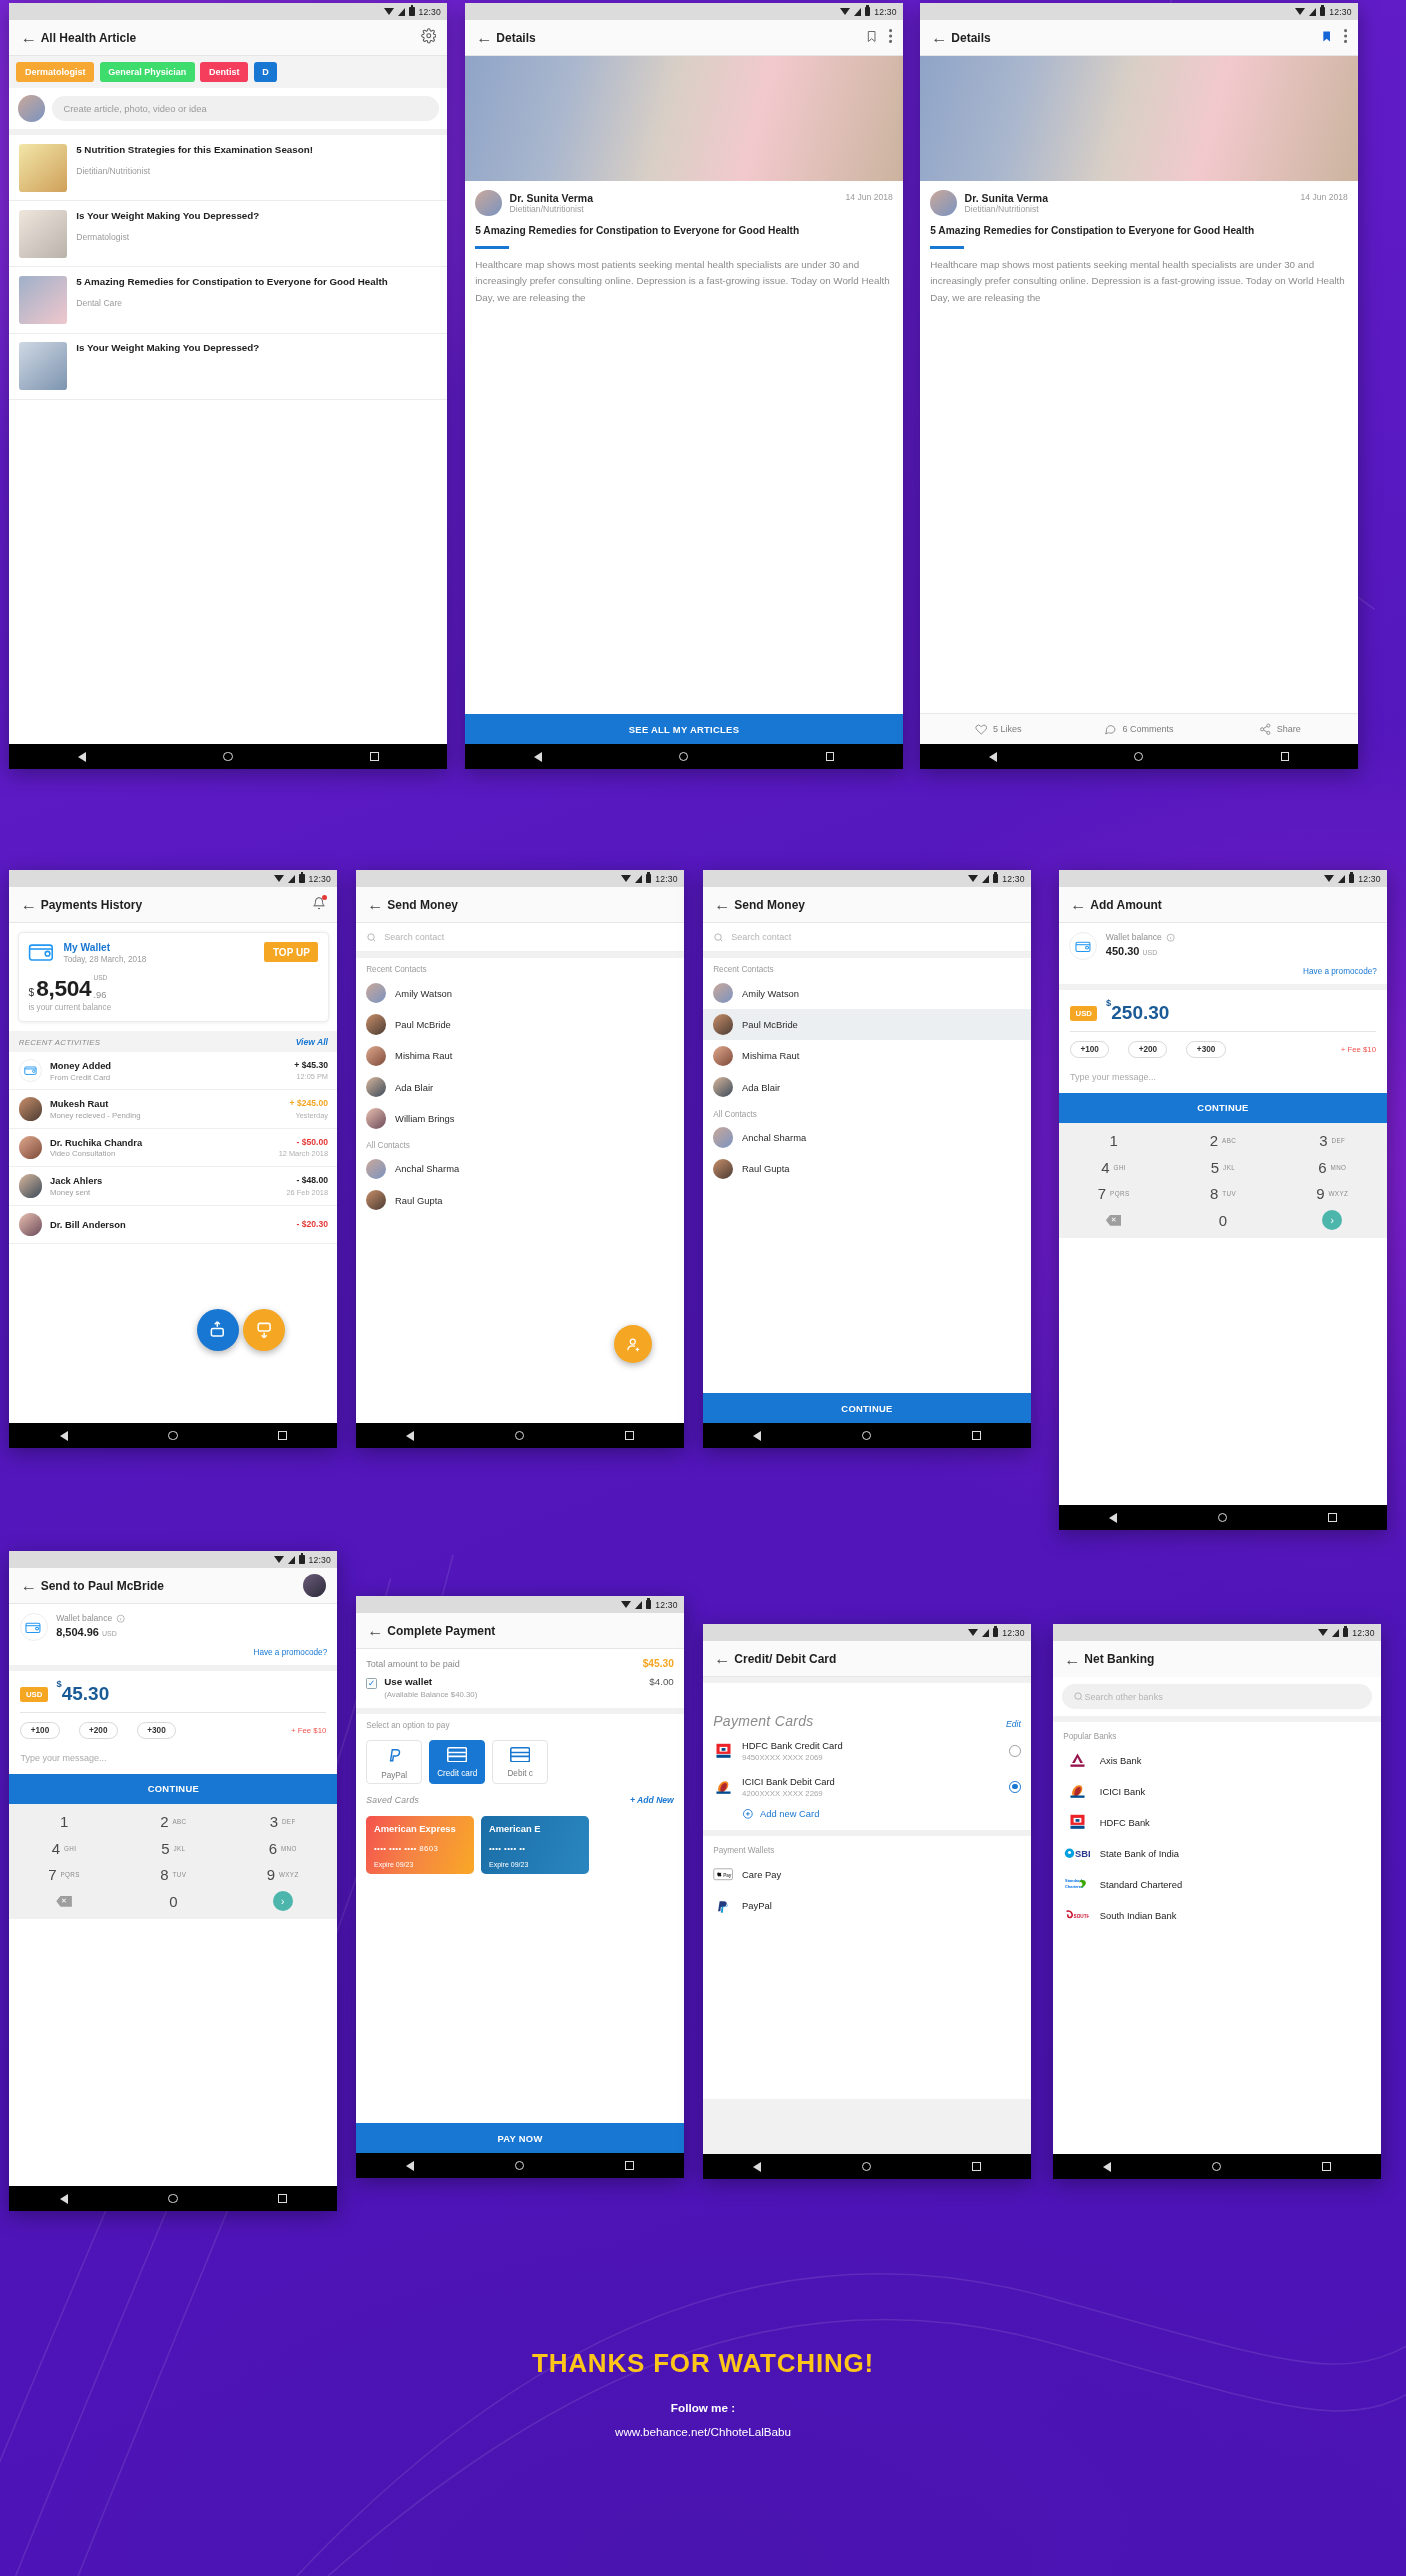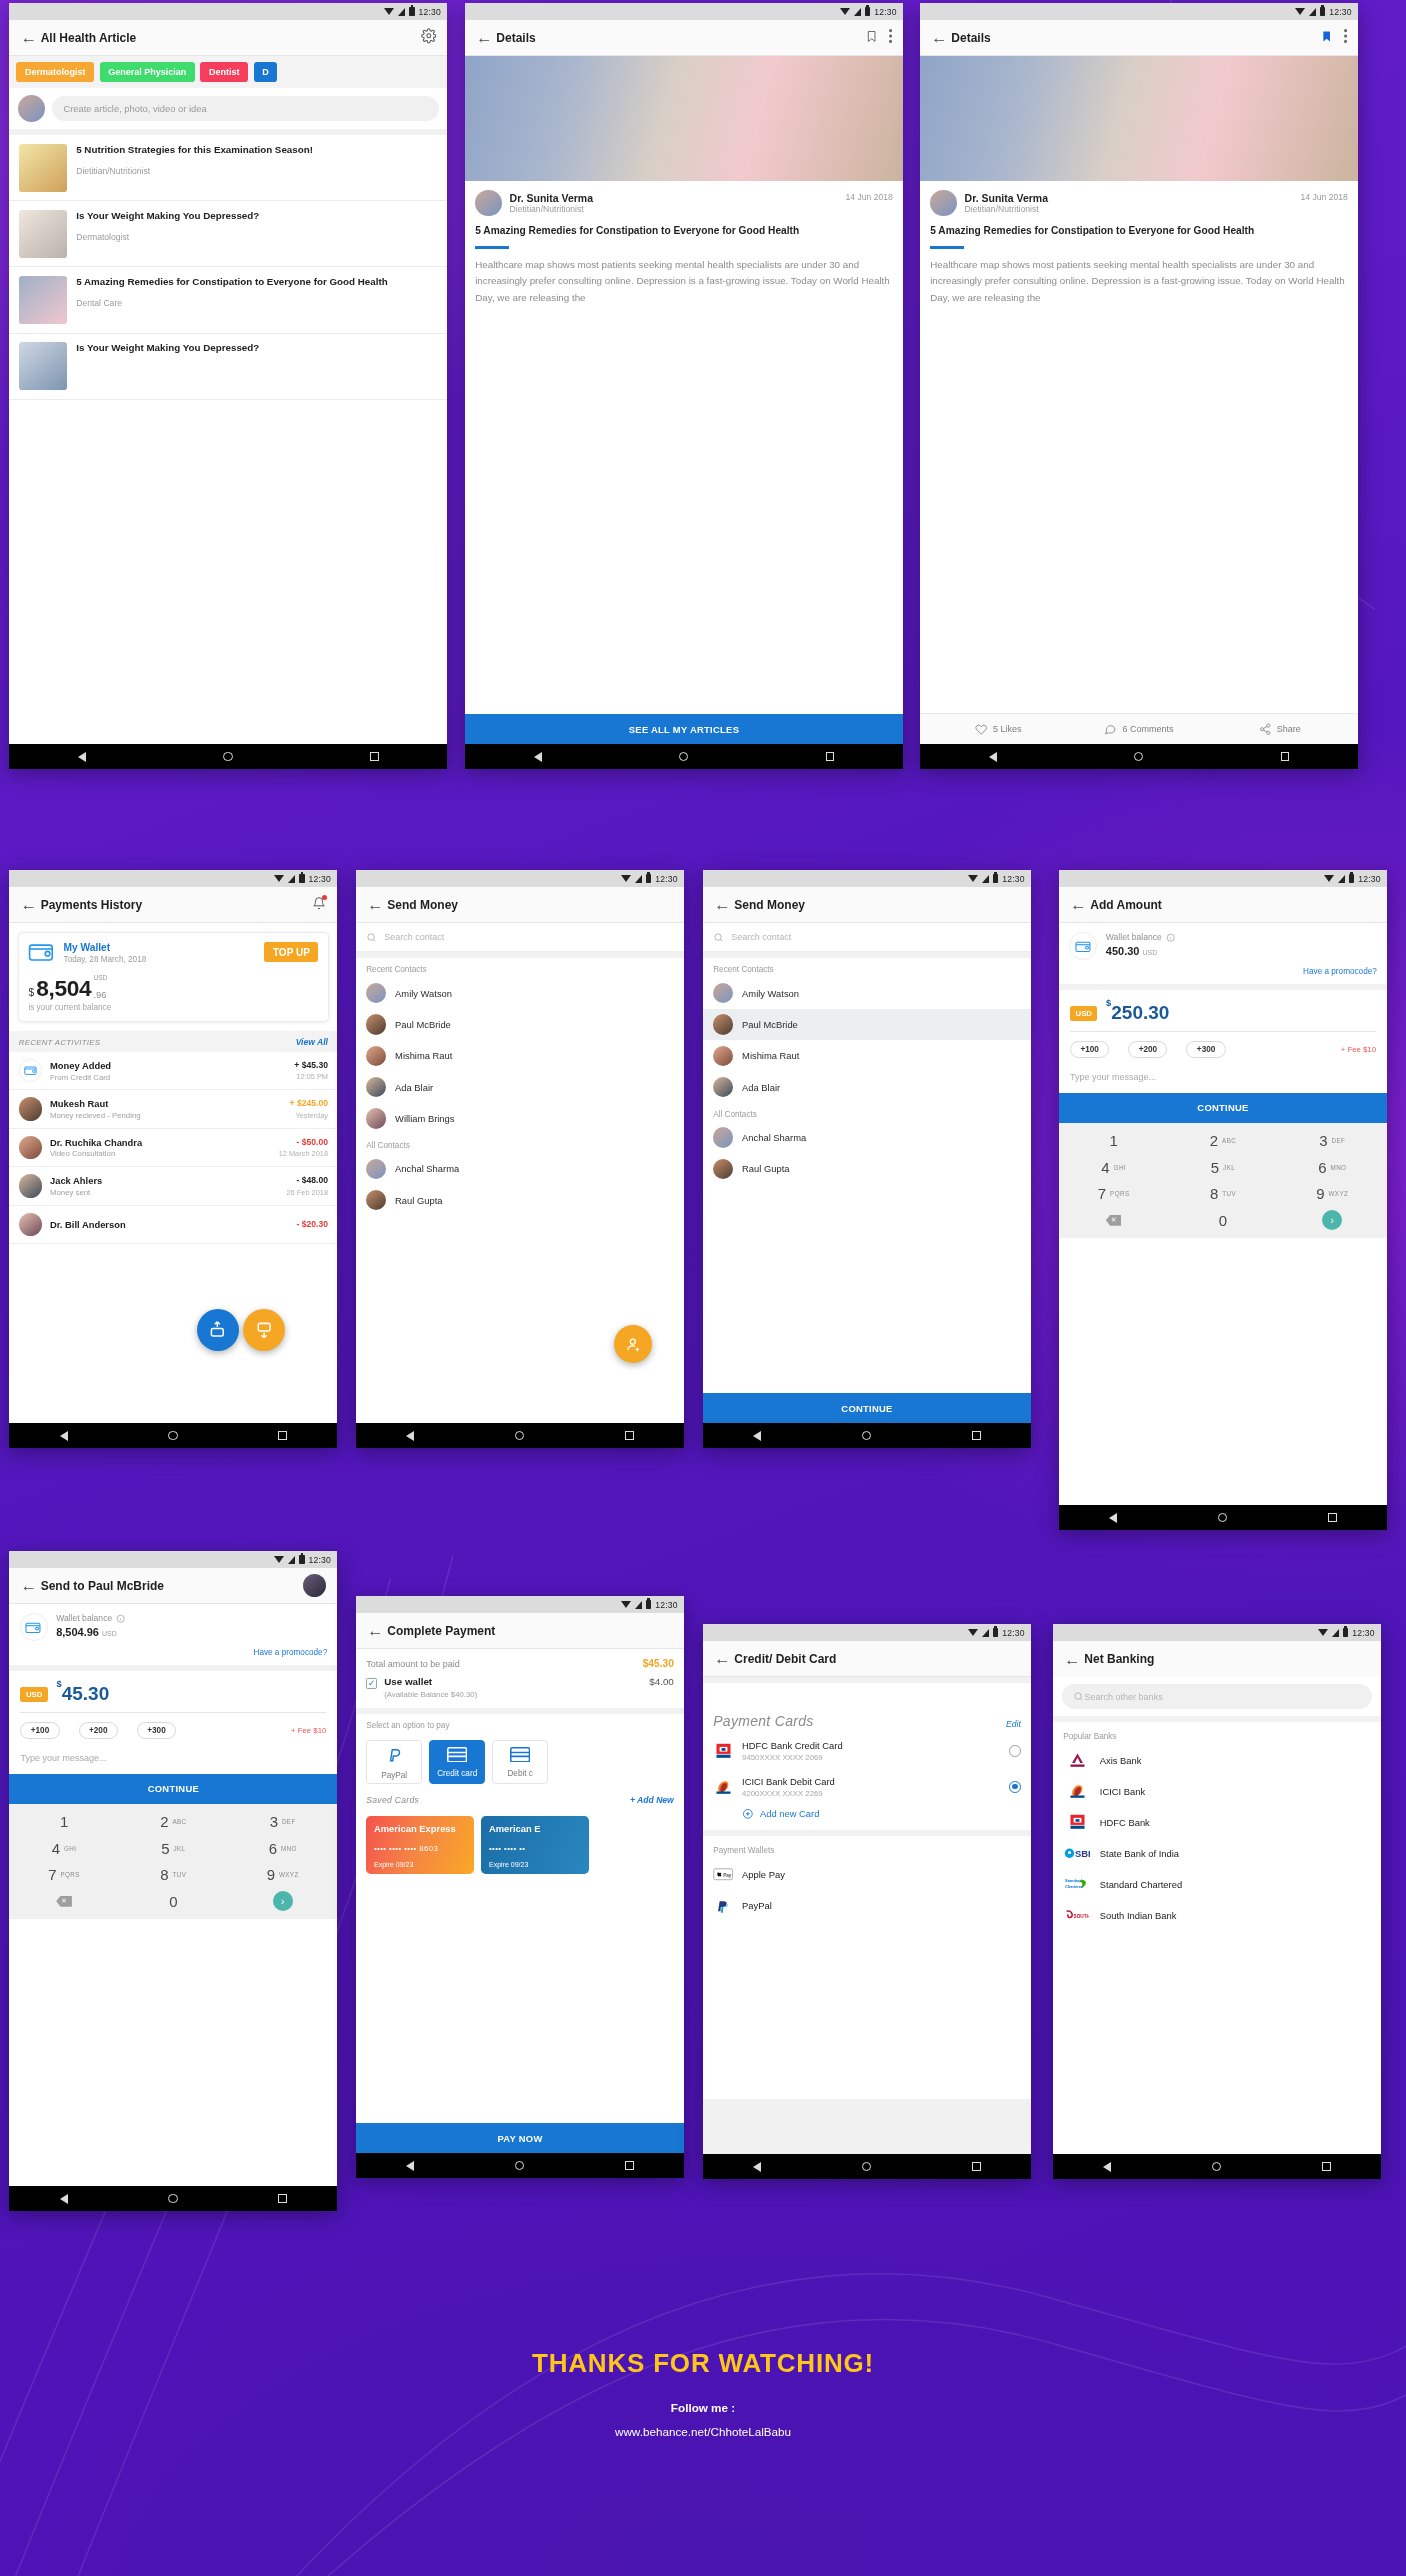--- a/index.html
+++ b/index.html
@@ -970,21 +970,21 @@
   <div class="grp" style="padding:10.2px 10.2px 3.9px;">Payment Wallets</div>
   <div id="s10-wallets">
       <div class="pay-row">
         <span class="logo">
           <svg width="20.3" height="12.5" viewBox="0 0 26 16" style="font-size:7px">
             <rect x="1" y="1" width="24" height="14" rx="2" fill="#fff" stroke="#999"></rect>
             <path d="M7 5.5c-.6 0-1 .4-1.3.9-.6 1-.2 2.6.4 3.5.3.4.6.9 1.1.9.4 0 .6-.3 1.1-.3s.6.3 1.1.3.8-.4 1.1-.9c.2-.3.3-.6.4-.7-1-.4-1.1-1.8-.2-2.4-.3-.4-.8-.7-1.3-.7-.5 0-.8.3-1.1.3-.3 0-.7-.3-1.3-.3z" fill="#111"></path>
             <text x="13" y="11" font-size="6" fill="#555" font-family="Liberation Sans">Pay</text>
           </svg>
         </span>
-        <div class="t">Apple Pay</div>
+        <div class="t">Care Pay</div>
       </div>
       <div class="pay-row">
         <span class="logo">
           <svg width="17" height="15.6" viewBox="0 0 22 20">
             <path d="M4 17l2-13h5.5c2.6 0 4 1.4 3.6 3.8-.4 2.5-2.3 3.9-5 3.9H7.6L7 17z" fill="#253b80"></path>
             <path d="M7.5 19l1.2-8h3.4c2.5 0 4.2-1.3 4.6-3.7.5 2.3-.8 4.3-3.7 4.3h-2.2L10.2 19z" fill="#179bd7"></path>
           </svg>
         </span>
         <div class="t">PayPal</div>
       </div>

